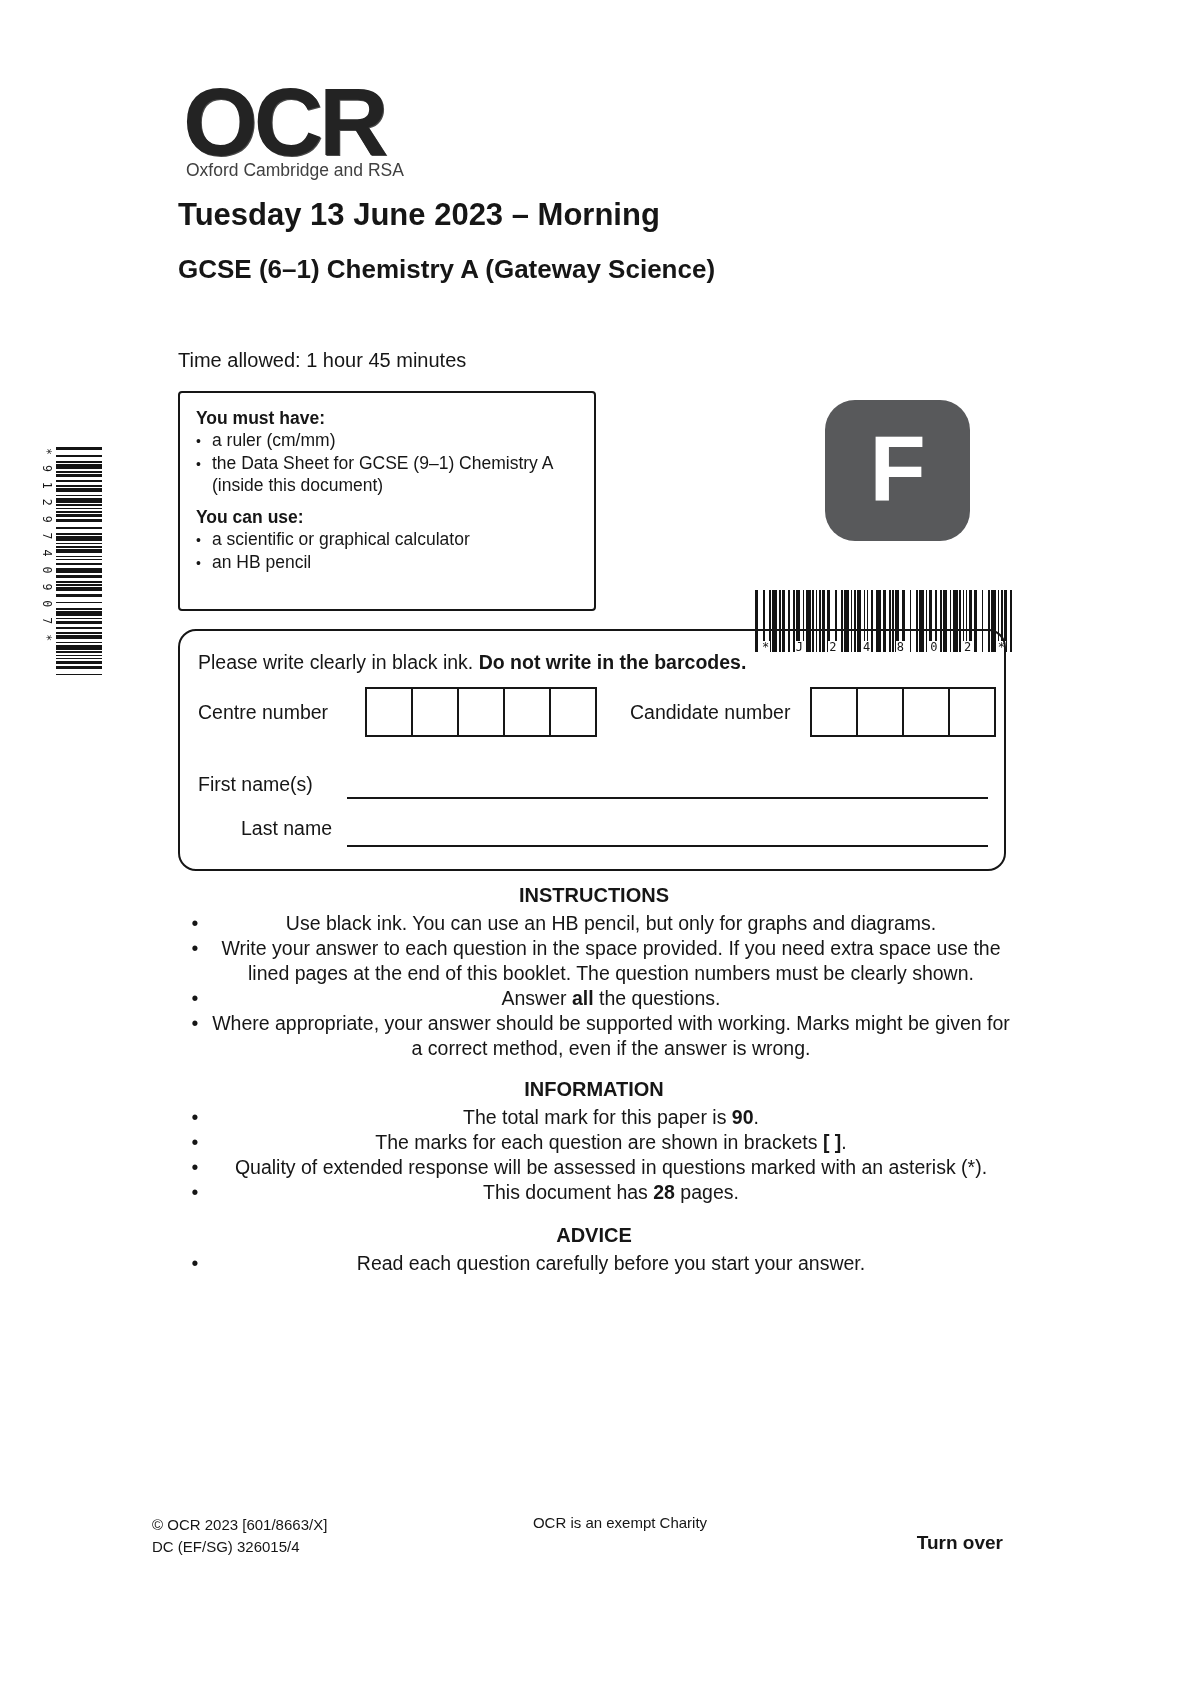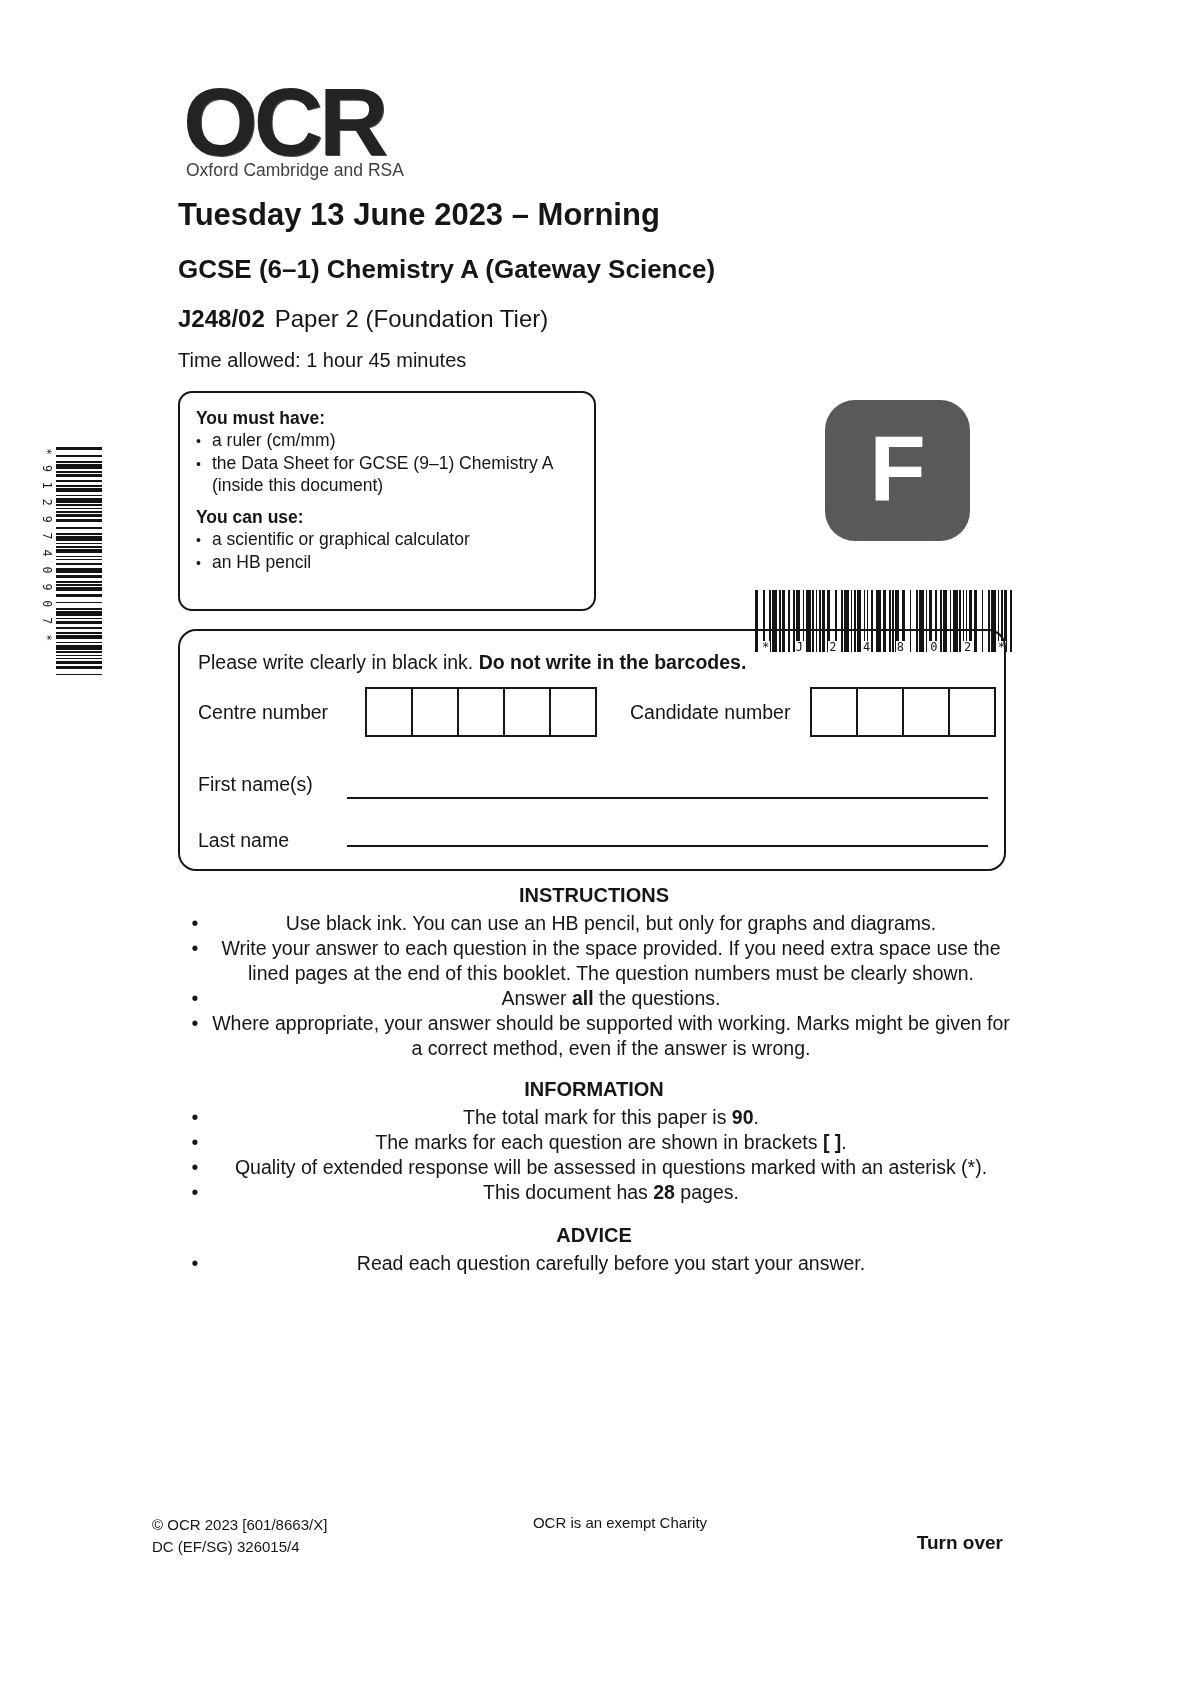--- a/index.html
+++ b/index.html
@@ -25,21 +25,21 @@
   
   .title    { position:absolute; left:178px; top:197px; font-size:31px; font-weight:bold; }
   .subtitle { position:absolute; left:178px; top:254px; font-size:26px; font-weight:bold; }
   .paper-line { position:absolute; left:178px; top:305px; font-size:24px; }
   .paper-line b { margin-right:10px; }
   .time-allowed { position:absolute; left:178px; top:349px; font-size:20px; font-weight:normal; }
 
   
   .req-box {
     position:absolute; left:178px; top:391px; width:418px; height:220px;
-    border:2.5px solid #161616; border-radius:14px; padding:14px 16px 10px 16px;
+    border:2.5px solid #161616; border-radius:4px; padding:14px 16px 10px 16px;
     font-size:17.5px; line-height:22px;
   }
   .req-box .bold-label { font-weight:bold; }
   .req-list { list-style:none; margin-bottom:10px; }
   .req-list li { display:flex; }
   .req-list .mark { width:16px; flex:0 0 16px; font-size:14px; padding-top:1px; }
   .req-list .txt { flex:1; }
 
   
   .tier-badge {
@@ -148,23 +148,20 @@
       <i style="height:3.4px;margin-bottom:1.5px;background:#141414"></i>
       <i style="height:3.4px;margin-bottom:4.5px;background:#141414"></i>
       <i style="height:1.7px;margin-bottom:4.5px;background:#141414"></i>
     </div>
 
   <div class="logo-text">OCR</div>
   <div class="logo-tagline">Oxford Cambridge and RSA</div>
 
   <div class="title">Tuesday 13 June 2023 – Morning</div>
   <div class="subtitle">GCSE (6–1) Chemistry A (Gateway Science)</div>
-  <div class="paper-line">
-    <b>J248/02</b><span>Paper 2 (Foundation Tier)</span>
-  </div>
   <div class="time-allowed">Time allowed: 1 hour 45 minutes</div>
 
   <div class="req-box">
     <div class="bold-label">You must have:</div>
     <ul class="req-list">
       <li>
         <span class="mark">•</span>
         <span class="txt">a ruler (cm/mm)</span>
       </li>
       <li>
@@ -273,21 +270,21 @@
       <span class="num-label" style="left:432px;">Candidate number</span>
       <div class="cells" style="left:612px;">
         <div class="cell"></div>
         <div class="cell"></div>
         <div class="cell"></div>
         <div class="cell"></div>
       </div>
     </div>
     <div class="name-row" style="top:142px;">First name(s)</div>
     <div class="name-line" style="left:167px; top:166px; width:641px;"></div>
-    <div class="name-row" style="top:198px;">Last name</div>
+    <div class="name-row" style="top:186px;margin-left:43px;">Last name</div>
     <div class="name-line" style="left:167px; top:214px; width:641px;"></div>
   </div>
 
   <div class="section" style="top:884px;">
     <div class="sec-heading">INSTRUCTIONS</div>
     <ul class="sec-list">
       <li>
         <span class="mark">•</span>
         <span class="txt"><span>Use black ink. You can use an HB pencil, but only for graphs and diagrams.</span><b></b><span></span></span>
       </li>

